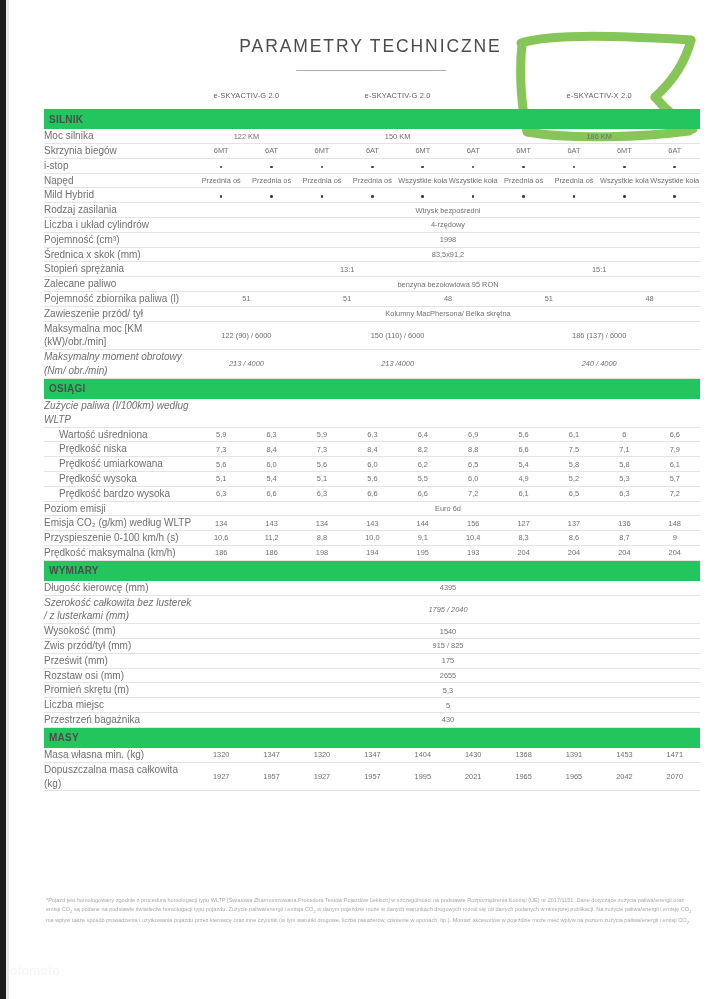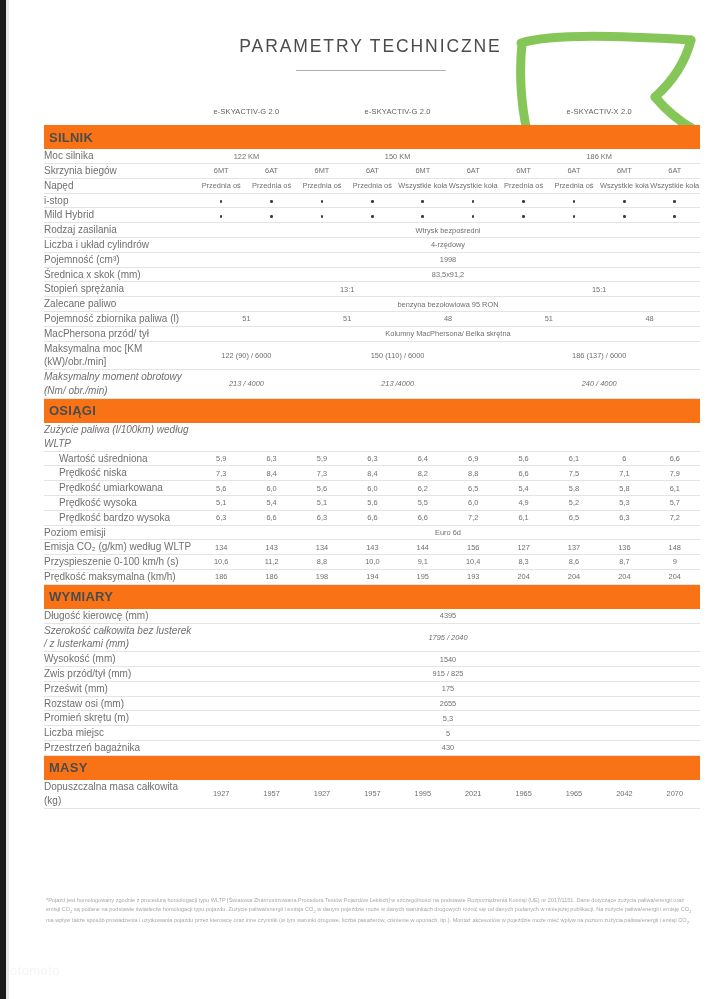--- a/index.html
+++ b/index.html
@@ -23,21 +23,21 @@
   }
   .title-rule{
     width:150px;height:1px;background:#b9adac;margin:13px auto 0 auto;
   }
 
   
   .marker{position:absolute;left:513px;top:27px;width:196px;height:118px;pointer-events:none;}
 
   
   .tbl{
-    position:absolute;left:44px;top:104px;width:656px;
+    position:absolute;left:44px;top:88px;width:656px;
     border-collapse:collapse;
     table-layout:fixed;
     font-size:7.1px;
   }
   .tbl td,.tbl th{
     padding:0;margin:0;vertical-align:middle;font-weight:400;
   }
   .lbl{
     width:152px;
     text-align:left;
@@ -50,22 +50,22 @@
   .val{
     text-align:center;color:#6f6f6f;font-size:7.4px;
     padding:4.2px 0;
   }
   .modelhdr td{
     text-align:center;color:#5e5e5e;font-size:7.5px;
     padding:3px 0 9px 0;letter-spacing:.15px;
   }
   tr.line > td{border-bottom:1px solid #e4e4e4;}
   tr.sect td{
-    background:#f97316;color:#4c4c4c;font-weight:bold;
-    font-size:13px;letter-spacing:.25px;
+    background:#22c55e;color:#4c4c4c;font-weight:bold;
+    font-size:10px;letter-spacing:.25px;
     padding:4.6px 0 4.6px 5px;
     margin-top:40px;
   }
   .dot{display:inline-block;width:2.6px;height:2.6px;border-radius:50%;background:#3d3d3d;}
   .tall{padding-top:7px;padding-bottom:7px;font-style:italic;}
 
   
   .foot{
     position:absolute;left:46px;top:896px;width:648px;
     font-size:5.55px;line-height:1.62;color:#a8a8a8;text-align:left;
@@ -130,44 +130,44 @@
           <td class="val">6MT</td>
           <td class="val">6AT</td>
           <td class="val">6MT</td>
           <td class="val">6AT</td>
           <td class="val">6MT</td>
           <td class="val">6AT</td>
           <td class="val">6MT</td>
           <td class="val">6AT</td>
         </tr>
         <tr class="line">
+          <td class="lbl">i-stop</td>
+          <td class="val"><span class="dot"></span></td>
+          <td class="val"><span class="dot"></span></td>
+          <td class="val"><span class="dot"></span></td>
+          <td class="val"><span class="dot"></span></td>
+          <td class="val"><span class="dot"></span></td>
+          <td class="val"><span class="dot"></span></td>
+          <td class="val"><span class="dot"></span></td>
+          <td class="val"><span class="dot"></span></td>
+          <td class="val"><span class="dot"></span></td>
+          <td class="val"><span class="dot"></span></td>
+        </tr>
+        <tr class="line">
           <td class="lbl">Napęd</td>
           <td class="val">Przednia oś</td>
           <td class="val">Przednia oś</td>
           <td class="val">Przednia oś</td>
           <td class="val">Przednia oś</td>
           <td class="val">Wszystkie koła</td>
           <td class="val">Wszystkie koła</td>
           <td class="val">Przednia oś</td>
           <td class="val">Przednia oś</td>
           <td class="val">Wszystkie koła</td>
           <td class="val">Wszystkie koła</td>
-        </tr>
-        <tr class="line">
-          <td class="lbl">i-stop</td>
-          <td class="val"><span class="dot"></span></td>
-          <td class="val"><span class="dot"></span></td>
-          <td class="val"><span class="dot"></span></td>
-          <td class="val"><span class="dot"></span></td>
-          <td class="val"><span class="dot"></span></td>
-          <td class="val"><span class="dot"></span></td>
-          <td class="val"><span class="dot"></span></td>
-          <td class="val"><span class="dot"></span></td>
-          <td class="val"><span class="dot"></span></td>
-          <td class="val"><span class="dot"></span></td>
         </tr>
         <tr class="line">
           <td class="lbl">Mild Hybrid</td>
           <td class="val"><span class="dot"></span></td>
           <td class="val"><span class="dot"></span></td>
           <td class="val"><span class="dot"></span></td>
           <td class="val"><span class="dot"></span></td>
           <td class="val"><span class="dot"></span></td>
           <td class="val"><span class="dot"></span></td>
           <td class="val"><span class="dot"></span></td>
@@ -202,21 +202,21 @@
         </tr>
         <tr class="line">
           <td class="lbl">Pojemność zbiornika paliwa (l)</td>
           <td colspan="2" class="val">51</td>
           <td colspan="2" class="val">51</td>
           <td colspan="2" class="val">48</td>
           <td colspan="2" class="val">51</td>
           <td colspan="2" class="val">48</td>
         </tr>
         <tr class="line">
-          <td class="lbl">MacPhersona przód/ tył</td>
+          <td class="lbl">Zawieszenie przód/ tył</td>
           <td colspan="10" class="val">Kolumny MacPhersona/ Belka skrętna</td>
         </tr>
         <tr class="line">
           <td class="lbl">Maksymalna moc [KM (kW)/obr./min]</td>
           <td colspan="2" class="val">122 (90) / 6000</td>
           <td colspan="4" class="val">150 (110) / 6000</td>
           <td colspan="4" class="val">186 (137) / 6000</td>
         </tr>
         <tr class="line">
           <td class="lbl tall">Maksymalny moment obrotowy (Nm/ obr./min)</td>
@@ -375,20 +375,33 @@
           <td colspan="10" class="val">5</td>
         </tr>
         <tr class="line">
           <td class="lbl">Przestrzeń bagażnika</td>
           <td colspan="10" class="val">430</td>
         </tr>
         <tr class="sect">
           <td colspan="11">MASY</td>
         </tr>
         <tr class="line">
+          <td class="lbl">Masa własna min. (kg)</td>
+          <td class="val">1320</td>
+          <td class="val">1347</td>
+          <td class="val">1320</td>
+          <td class="val">1347</td>
+          <td class="val">1404</td>
+          <td class="val">1430</td>
+          <td class="val">1368</td>
+          <td class="val">1391</td>
+          <td class="val">1453</td>
+          <td class="val">1471</td>
+        </tr>
+        <tr class="line">
           <td class="lbl">Dopuszczalna masa całkowita (kg)</td>
           <td class="val">1927</td>
           <td class="val">1957</td>
           <td class="val">1927</td>
           <td class="val">1957</td>
           <td class="val">1995</td>
           <td class="val">2021</td>
           <td class="val">1965</td>
           <td class="val">1965</td>
           <td class="val">2042</td>

